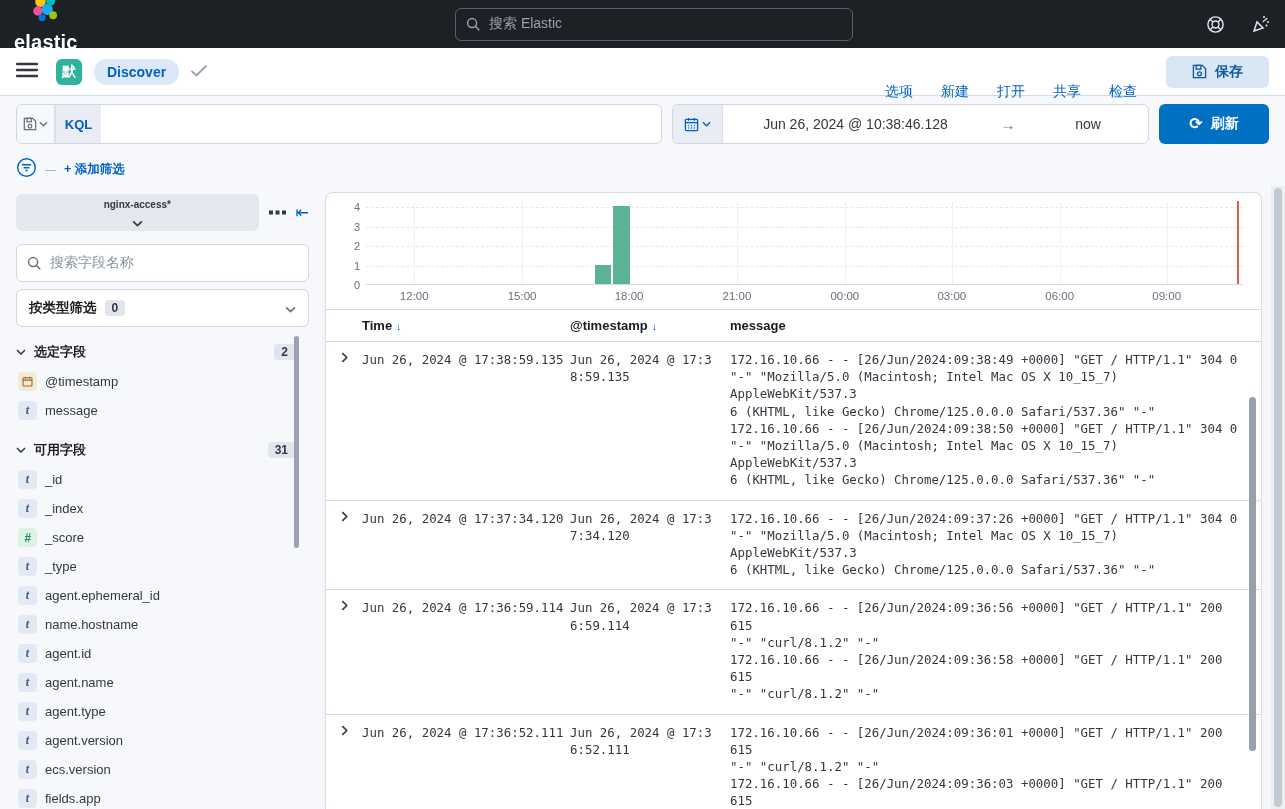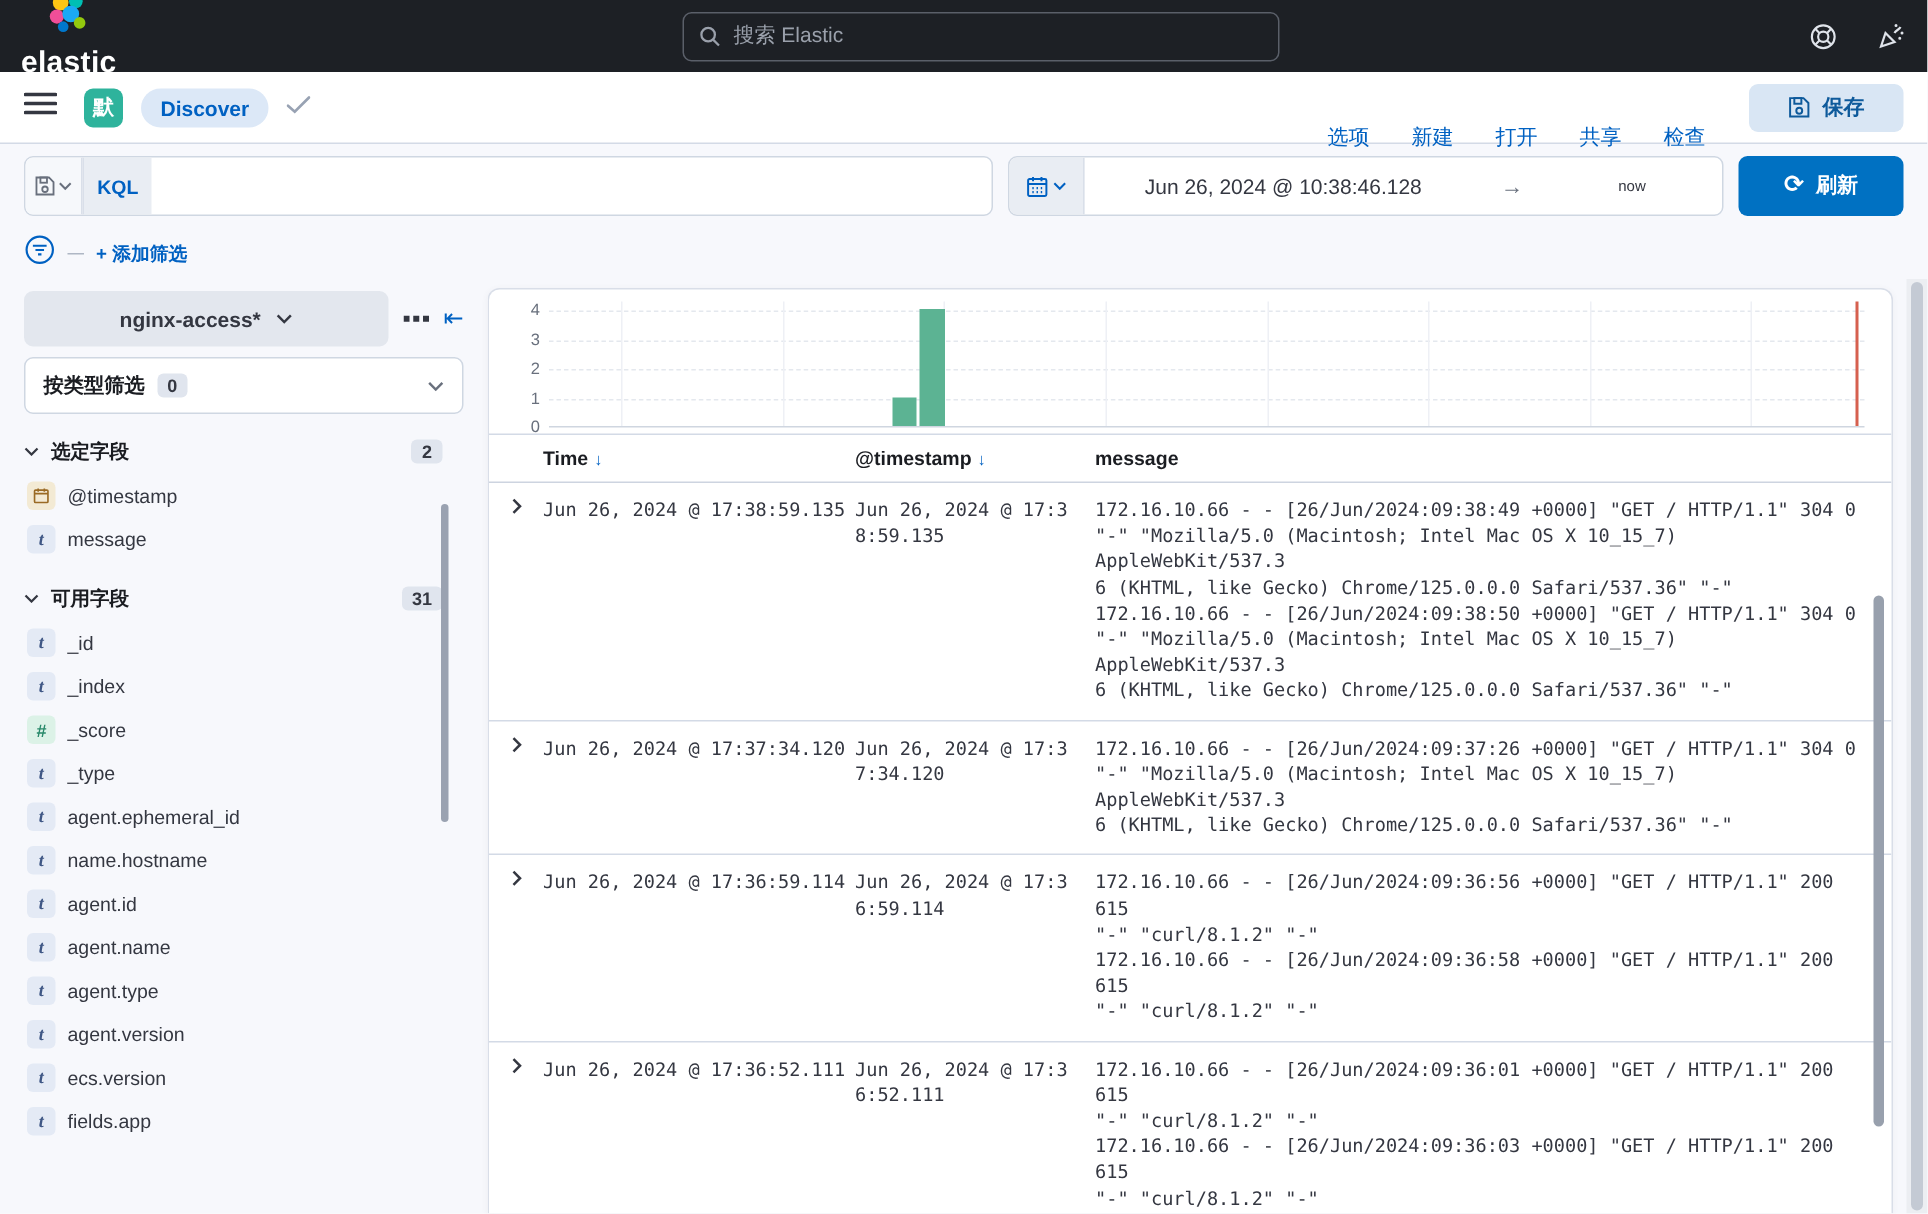--- a/index.html
+++ b/index.html
@@ -32,38 +32,38 @@
   .query-row { height:56px; display:flex; align-items:center; gap:10px; padding:0 16px; background:#f7f8fc; }
   .qbar { flex:1; height:40px; background:#fff; border:1px solid #cfd7e2; border-radius:6px; display:flex; align-items:stretch; overflow:hidden; }
   .qb-left { width:38px; background:#f6f8fb; border:none; border-right:1px solid #d9dfe9; display:flex; align-items:center; justify-content:center; gap:2px; color:#69707d; cursor:pointer; }
   .qb-input { flex:1; display:flex; align-items:center; padding:0 12px; font-size:14px; color:#8b93a2; }
   .qb-kql { width:46px; background:#e9edf3; border-left:1px solid #d9dfe9; display:flex; align-items:center; justify-content:center;
     color:#0061c2; font-weight:700; font-size:13px; cursor:pointer; }
   .dbar { width:477px; height:40px; background:#fff; border:1px solid #cfd7e2; border-radius:6px; display:flex; align-items:stretch; overflow:hidden; }
   .db-cal { width:50px; background:#e9edf3; border:none; border-right:1px solid #d9dfe9; display:flex; align-items:center; justify-content:center; gap:3px; color:#0061c2; cursor:pointer; }
   .db-start { flex:1; display:flex; align-items:center; justify-content:center; font-size:14px; color:#343741; cursor:pointer; }
   .db-arrow { width:40px; display:flex; align-items:center; justify-content:center; color:#69707d; font-size:15px; }
-  .db-end { width:120px; display:flex; align-items:center; justify-content:center; font-size:10px; color:#343741; cursor:pointer; }
+  .db-end { width:120px; display:flex; align-items:center; justify-content:center; font-size:14px; color:#343741; cursor:pointer; }
   .refresh-btn { width:110px; height:40px; background:#0071c2; color:#fff; border:none; border-radius:6px; font-size:14px; font-weight:600;
     display:flex; align-items:center; justify-content:center; gap:8px; cursor:pointer; font-family:inherit; }
   .refresh-glyph { font-size:16px; line-height:1; }
 
   
   .filter-row { height:34px; display:flex; align-items:center; gap:6px; padding:0 16px; }
   .add-filter { background:none; border:none; color:#0061c2; font-size:12.5px; font-weight:600; cursor:pointer; font-family:inherit; }
   .filter-dash { color:#98a2b3; font-size:11px; margin:0 2px; }
 
   
   .content { display:flex; height:623px; position:relative; }
 
   
   .sidebar { width:325px; padding:8px 16px 0 16px; position:relative; flex:none; }
   .sb-top { display:flex; align-items:center; gap:10px; }
   .index-btn { width:255px; height:37px; background:#e3e7ee; border:none; border-radius:6px; display:flex; align-items:center; justify-content:center;
-    gap:10px; font-size:14px; font-weight:600; color:#343741; cursor:pointer; font-family:inherit; }
+    gap:10px; font-size:10px; font-weight:600; color:#343741; cursor:pointer; font-family:inherit;flex-direction:column; }
   .boxes-icon { color:#343741; cursor:pointer; display:flex; }
   .collapse-icon { color:#0061c2; cursor:pointer; font-size:16px; line-height:1; }
   .sb-search { margin-top:13px; height:38px; background:#fff; border:1px solid #cfd7e2; border-radius:6px; display:flex; align-items:center; gap:8px; padding:0 10px; color:#8b93a2; font-size:14px; }
   .sb-type { margin-top:7px; height:38px; background:#fff; border:1px solid #cfd7e2; border-radius:6px; display:flex; align-items:center; gap:8px; padding:0 12px; cursor:pointer; }
   .sb-type-label { font-size:13.5px; font-weight:700; color:#1a1c21; }
   .badge { background:#e0e5ee; border-radius:4px; font-size:12px; font-weight:600; color:#343741; padding:1px 7px; }
   .sb-type .chev-end { margin-left:auto; color:#69707d; }
   .sb-section { display:flex; align-items:center; gap:8px; margin:16px 0 6px 0; cursor:pointer; }
   .sb-section-label { font-size:13px; font-weight:700; color:#1a1c21; }
   .sb-section .badge { margin-left:auto; margin-right:14px; }
@@ -245,20 +245,27 @@
       <span class="boxes-icon">
         <svg width="17" height="5" viewBox="0 0 17 5" fill="#343741">
             <rect width="4" height="4" x="0" y="0.5"></rect>
             <rect width="4" height="4" x="6.5" y="0.5"></rect>
             <rect width="4" height="4" x="13" y="0.5"></rect>
           </svg>
       </span>
       <span class="collapse-icon">⇤</span>
     </div>
 
+    <div class="sb-search">
+      <svg width="15" height="15" viewBox="0 0 16 16" fill="none" stroke="#69707d" stroke-width="1.6">
+        <circle cx="6.5" cy="6.5" r="4.8"></circle>
+          <path d="M10.2 10.2 L14.2 14.2"></path>
+      </svg>
+      <span>搜索字段名称</span>
+    </div>
 
     <div class="sb-type">
       <span class="sb-type-label">按类型筛选</span>
       <span class="badge">0</span>
       <span class="chev-end">
         <svg width="11" height="7" viewBox="0 0 10 6" fill="none" stroke="#69707d" stroke-width="1.5">
             <path d="M1 1 L5 5 L9 1"></path>
           </svg>
       </span>
     </div>
@@ -369,20 +376,30 @@
             <div class="vgrid" style="left:42.3%"></div>
             <div class="vgrid" style="left:54.6%"></div>
             <div class="vgrid" style="left:66.8%"></div>
             <div class="vgrid" style="left:79.1%"></div>
             <div class="vgrid" style="left:91.3%"></div>
             <div class="bar" style="left:26.1%;width:1.85%;height:19.5px;background:#5cb393"></div>
             <div class="bar" style="left:28.15%;width:1.95%;height:78px;background:#5cb393"></div>
             <div class="nowline" style="left:99.3%;background:#d6604f"></div>
           </div>
       </div>
+      <div class="xticks" id="chart-xticks">
+          <span class="xtick" style="left:5.5%">12:00</span>
+          <span class="xtick" style="left:17.8%">15:00</span>
+          <span class="xtick" style="left:30%">18:00</span>
+          <span class="xtick" style="left:42.3%">21:00</span>
+          <span class="xtick" style="left:54.6%">00:00</span>
+          <span class="xtick" style="left:66.8%">03:00</span>
+          <span class="xtick" style="left:79.1%">06:00</span>
+          <span class="xtick" style="left:91.3%">09:00</span>
+        </div>
     </div>
 
     <div class="dtable">
       <div class="t-head" id="table-head">
           <span class="col-exp"></span>
           <span class="hc col-time">Time<span class="sort-arrow">↓</span></span>
           <span class="hc col-ts">@timestamp<span class="sort-arrow">↓</span></span>
           <span class="hc col-msg">message</span>
         </div>
       <div id="table-body">

